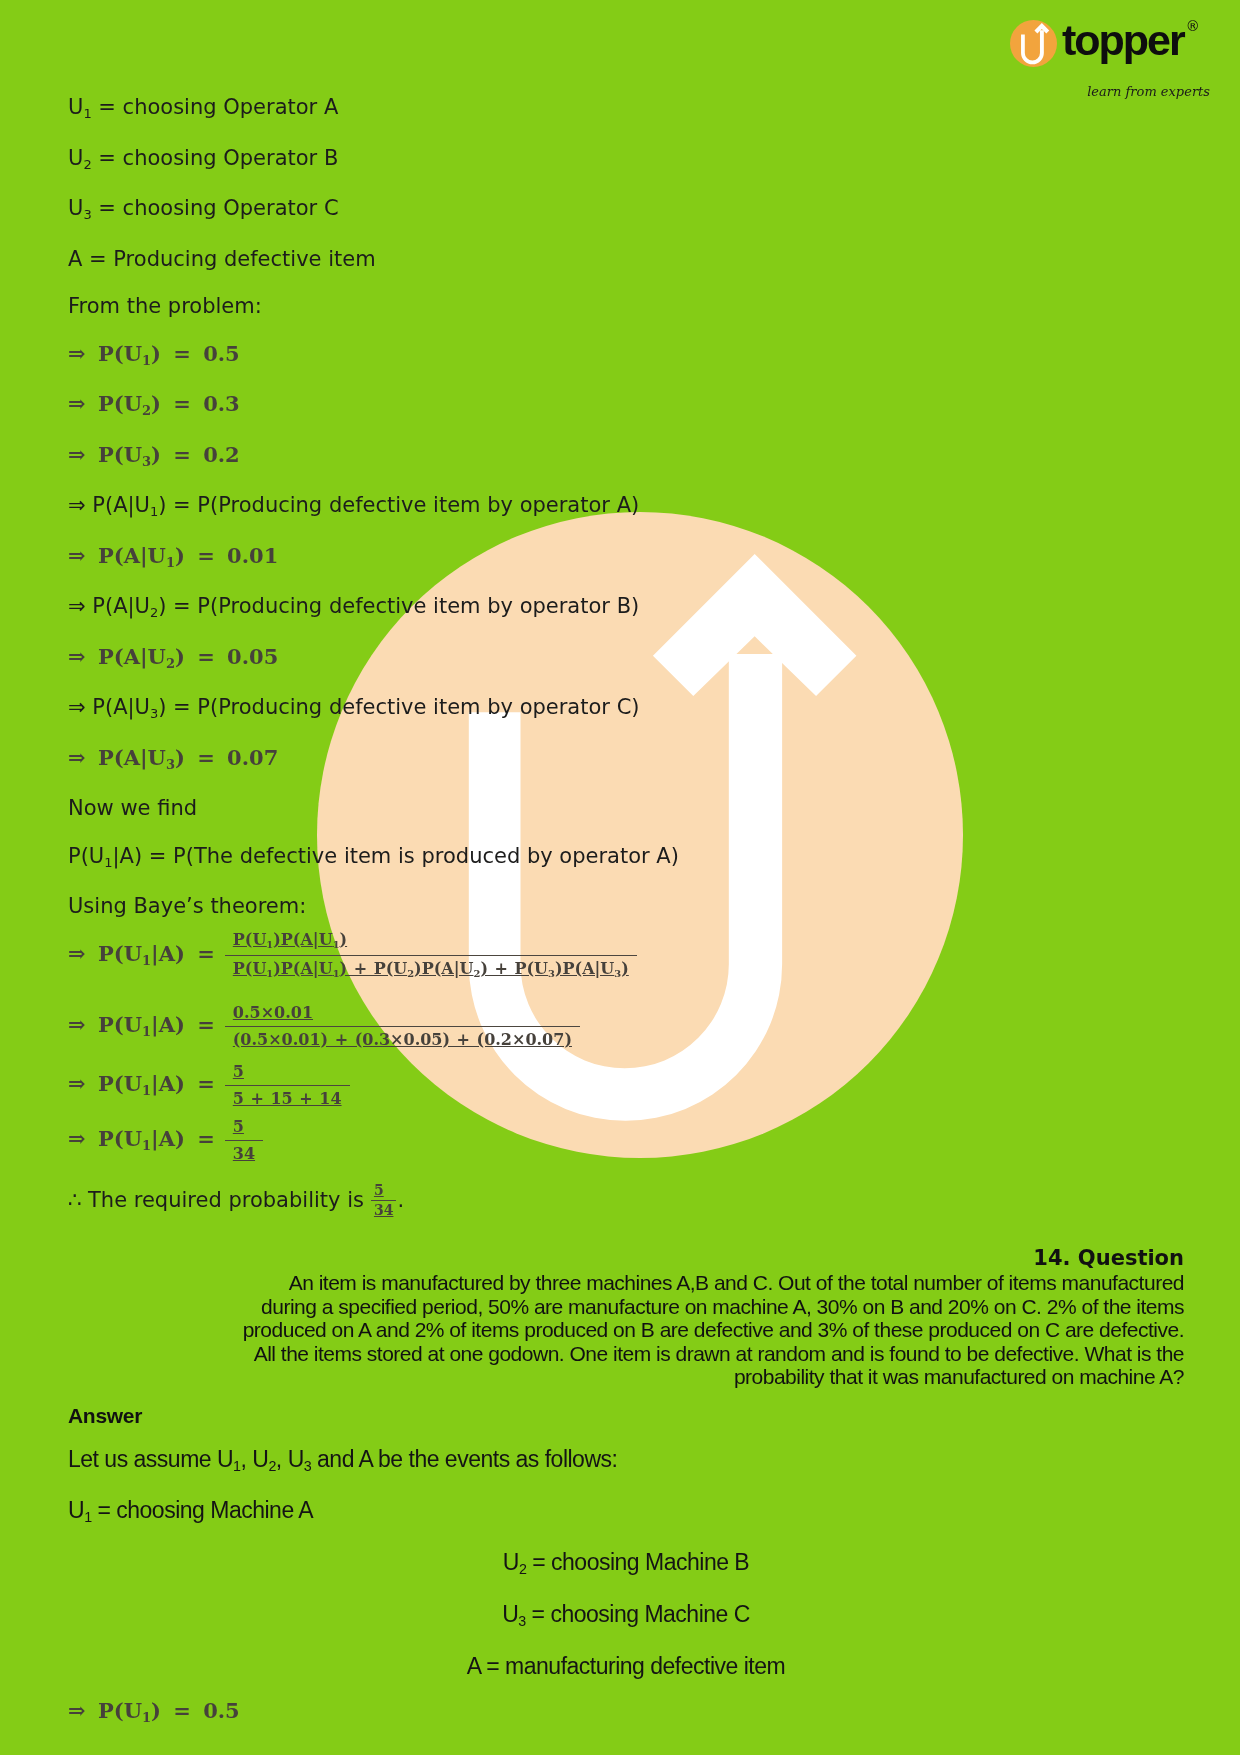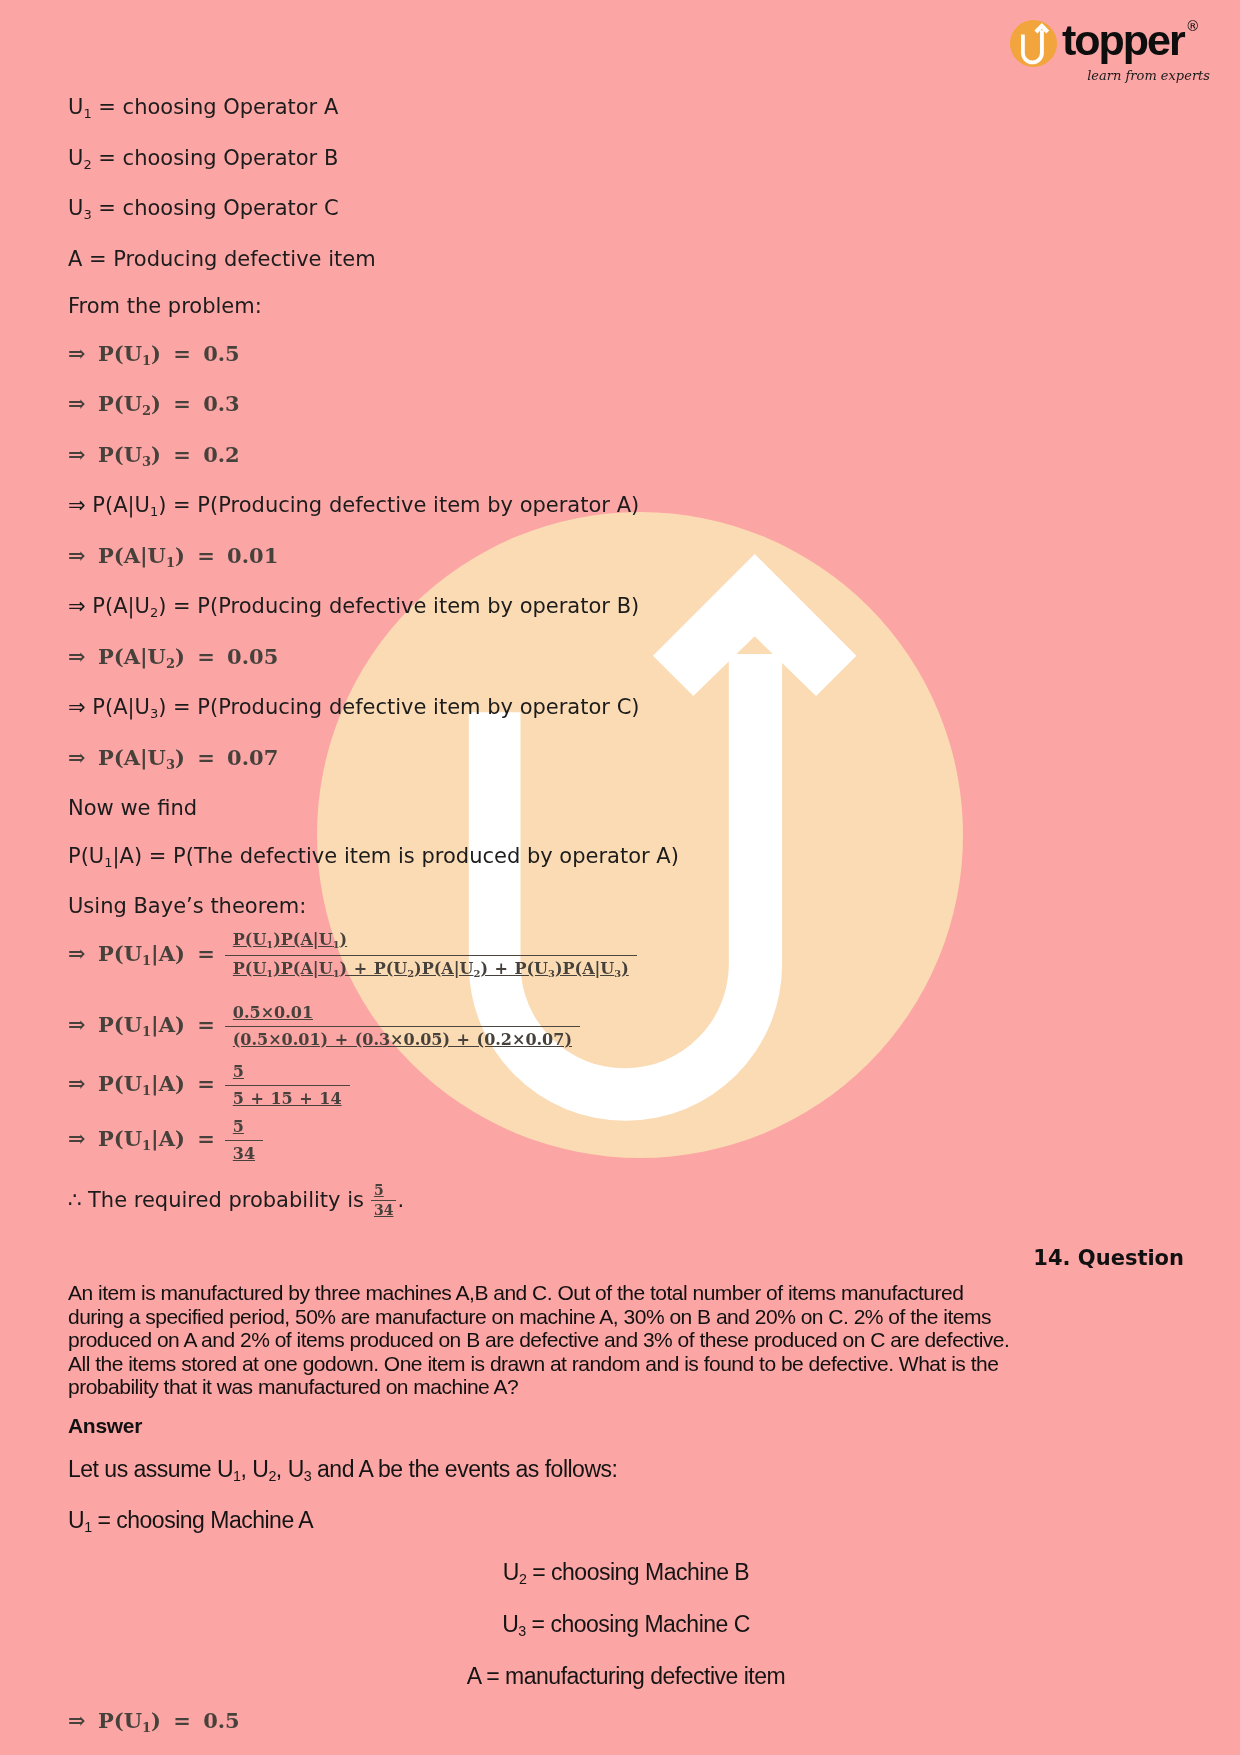--- a/index.html
+++ b/index.html
@@ -1,27 +1,27 @@
 <!DOCTYPE html>
 <html><head>
 <meta charset="utf-8">
 <style>
   html,body{margin:0;padding:0;background:#fff;}
-  .page{position:relative;width:1240px;height:1755px;background:#fca5a5;overflow:hidden;
+  .page{position:relative;width:1240px;height:1755px;background:#84cc16;overflow:hidden;
         font-family:"DejaVu Sans", sans-serif;color:#1b1b1b;}
   
   .watermark{position:absolute;left:317px;top:512px;width:646px;height:646px;--mk:#FBDBB3;}
   
   .logo{position:absolute;left:1008px;top:16px;width:202px;height:72px;}
   .logo-mark{position:absolute;left:2px;top:4px;width:47px;height:47px;--mk:#F2A43D;}
   .brand-line{position:absolute;left:54px;top:-2px;white-space:nowrap;}
   .brand{font-family:"Liberation Sans", sans-serif;font-weight:bold;font-size:43px;
          letter-spacing:-2px;color:#0e0e0e;line-height:52px;}
   .reg{font-family:"DejaVu Sans", sans-serif;font-size:14px;color:#0e0e0e;vertical-align:24px;margin-left:2px;}
-  .tagline{position:absolute;right:0;top:52px;font-family:"DejaVu Serif", serif;
+  .tagline{position:absolute;right:0;top:68px;font-family:"DejaVu Serif", serif;
            font-style:italic;font-size:13px;color:#1a1a1a;}
   
   .content{position:absolute;left:68px;top:0;right:56px;padding-top:95px;}
   .row{line-height:24px;margin-top:23.5px;font-size:21px;}
   .row:first-child{margin-top:0;}
   .plain{font-family:"DejaVu Sans", sans-serif;color:#1c1c1c;}
   .math{font-family:"DejaVu Serif", serif;font-weight:bold;color:#46413B;word-spacing:5px;}
   .sb{font-size:62%;position:relative;top:0.33em;}
   
   .eq{display:flex;align-items:center;}
@@ -37,22 +37,22 @@
   .concl{display:flex;align-items:center;height:40px;margin-top:18px;}
   .concl .frac{font-size:14px;line-height:15px;margin-left:7px;
                font-family:"DejaVu Serif", serif;font-weight:bold;color:#46413B;}
   .concl .frac .num{padding:0 3px 2px;}
   .concl .frac .den{border-top:1.3px solid #4c463f;padding:2px 3px 0;}
   .concl .tail{margin-left:1px;}
   
   .heading{font-family:"DejaVu Sans", sans-serif;font-weight:bold;font-size:21px;color:#111;}
   .h14{margin-top:26px;text-align:right;}
   .hans{margin-top:15px;font-family:"Liberation Sans", sans-serif;letter-spacing:-0.3px;}
-  .para{margin-top:11px;font-family:"Liberation Sans", sans-serif;font-size:21px;
-        line-height:23.5px;letter-spacing:-0.5px;color:#111;white-space:pre-line;}
+  .para{margin-top:1px;font-family:"Liberation Sans", sans-serif;font-size:21px;
+        line-height:23.5px;letter-spacing:-0.5px;color:#111;white-space:pre-line;text-align:right;}
   .narrow{font-family:"Liberation Sans", sans-serif;letter-spacing:-0.5px;font-size:23px;color:#141414;}
   .mt19{margin-top:19px;} .mt24{margin-top:24px;} .mt25{margin-top:25px;text-align:center;} .mt21{margin-top:21px;}
   .hidden-defs{position:absolute;width:0;height:0;overflow:hidden;}
 </style>
 </head>
 <body>
 
 <div class="page">
 
   <svg class="hidden-defs" aria-hidden="true">

